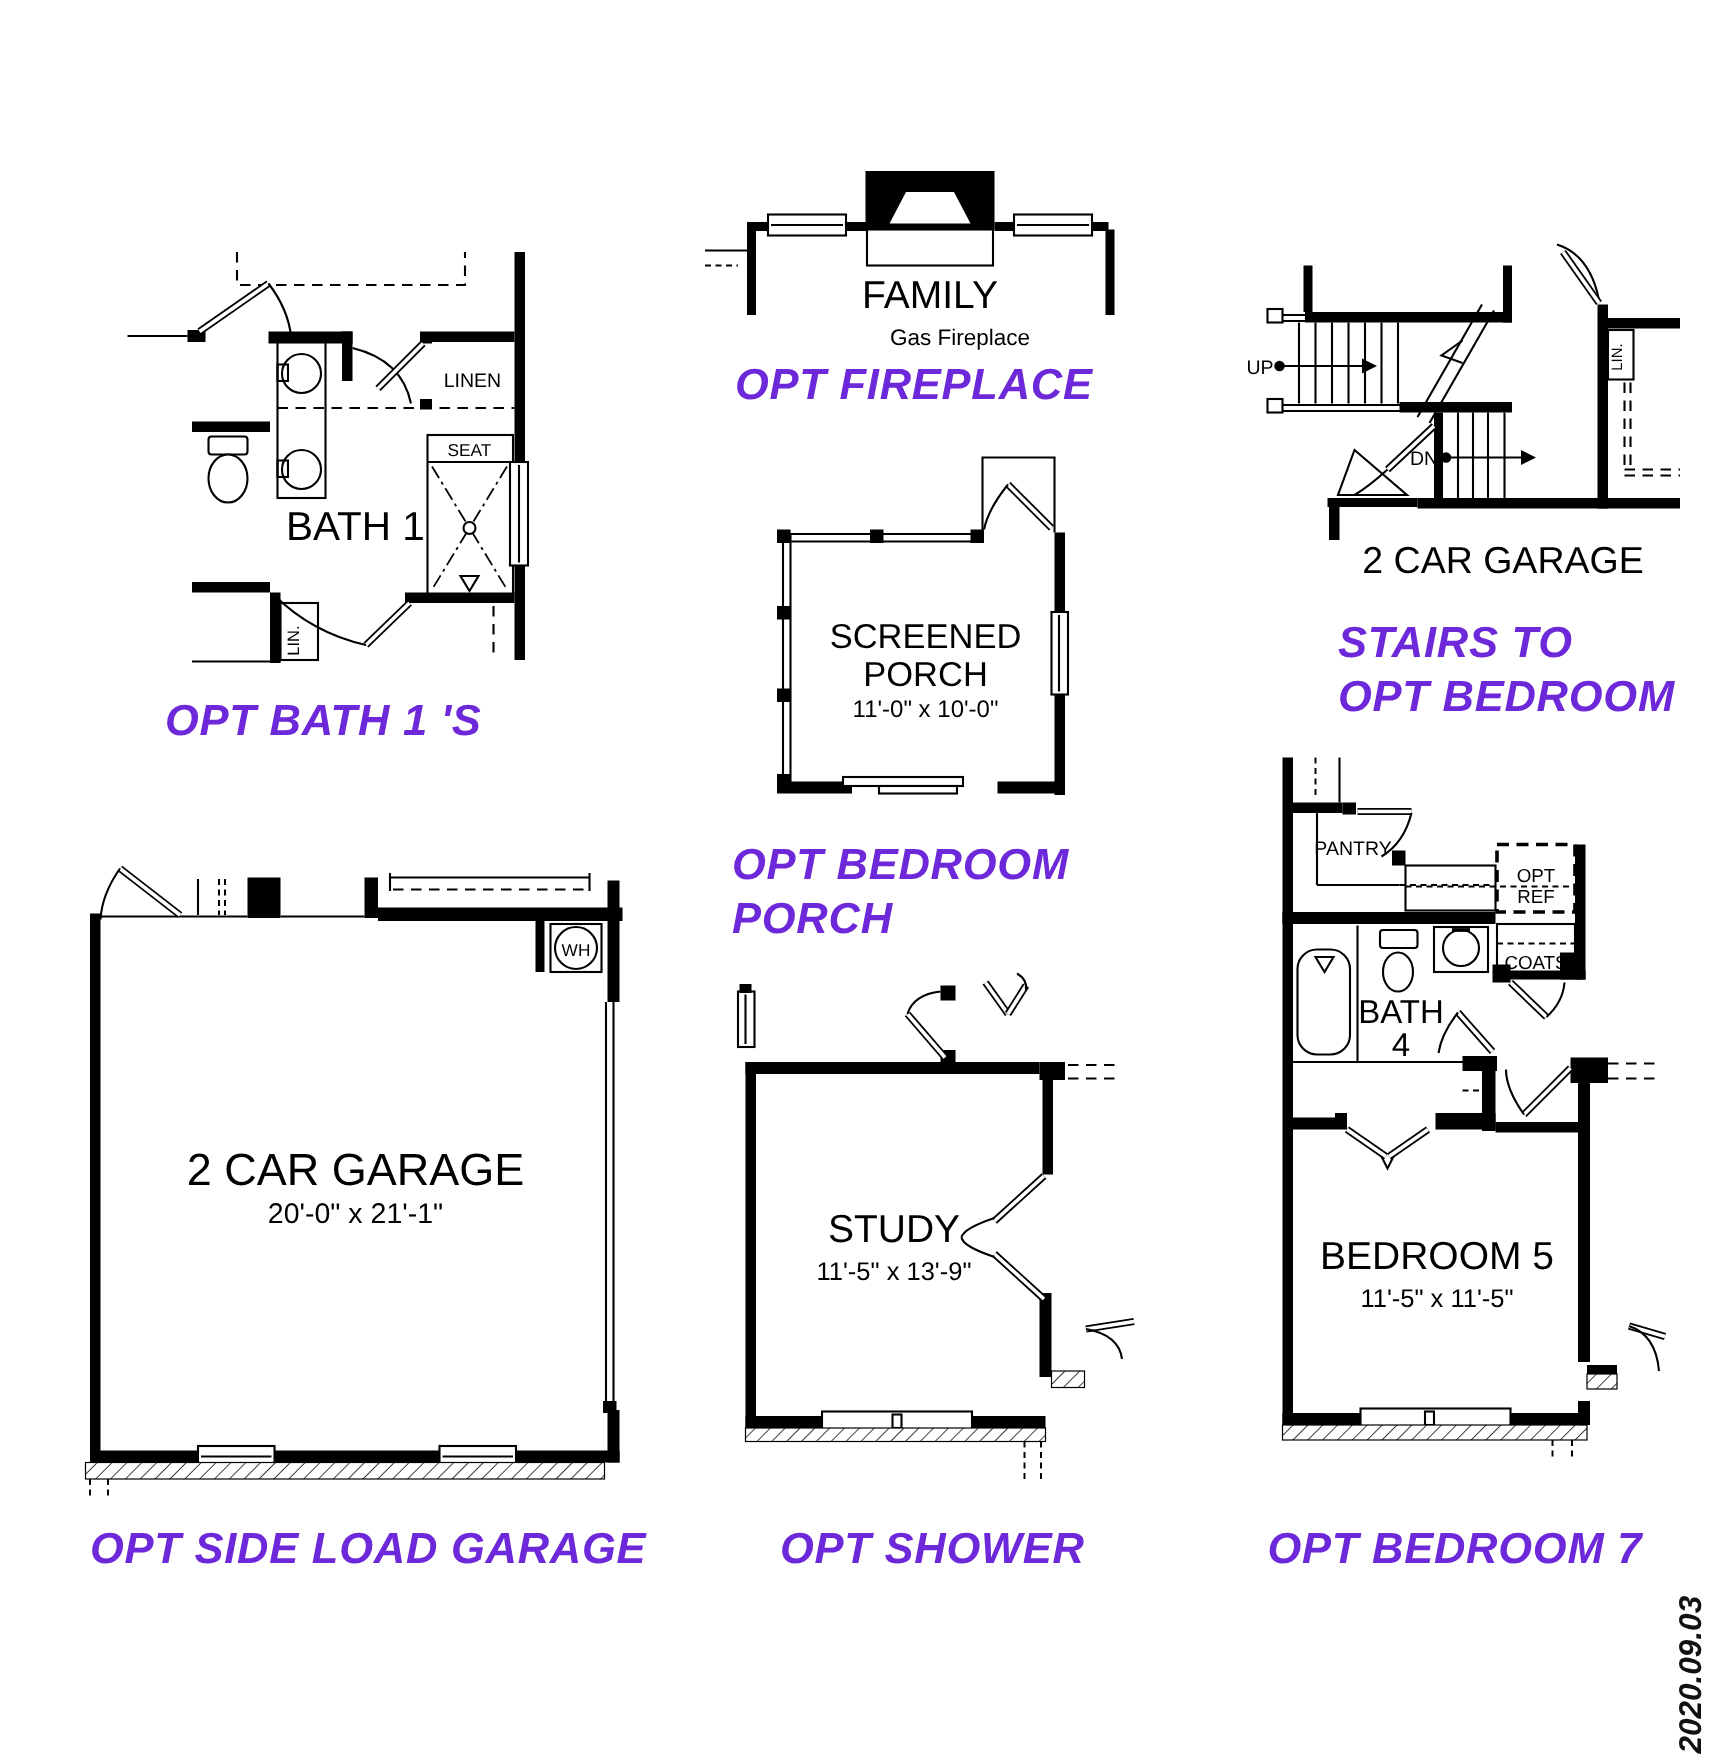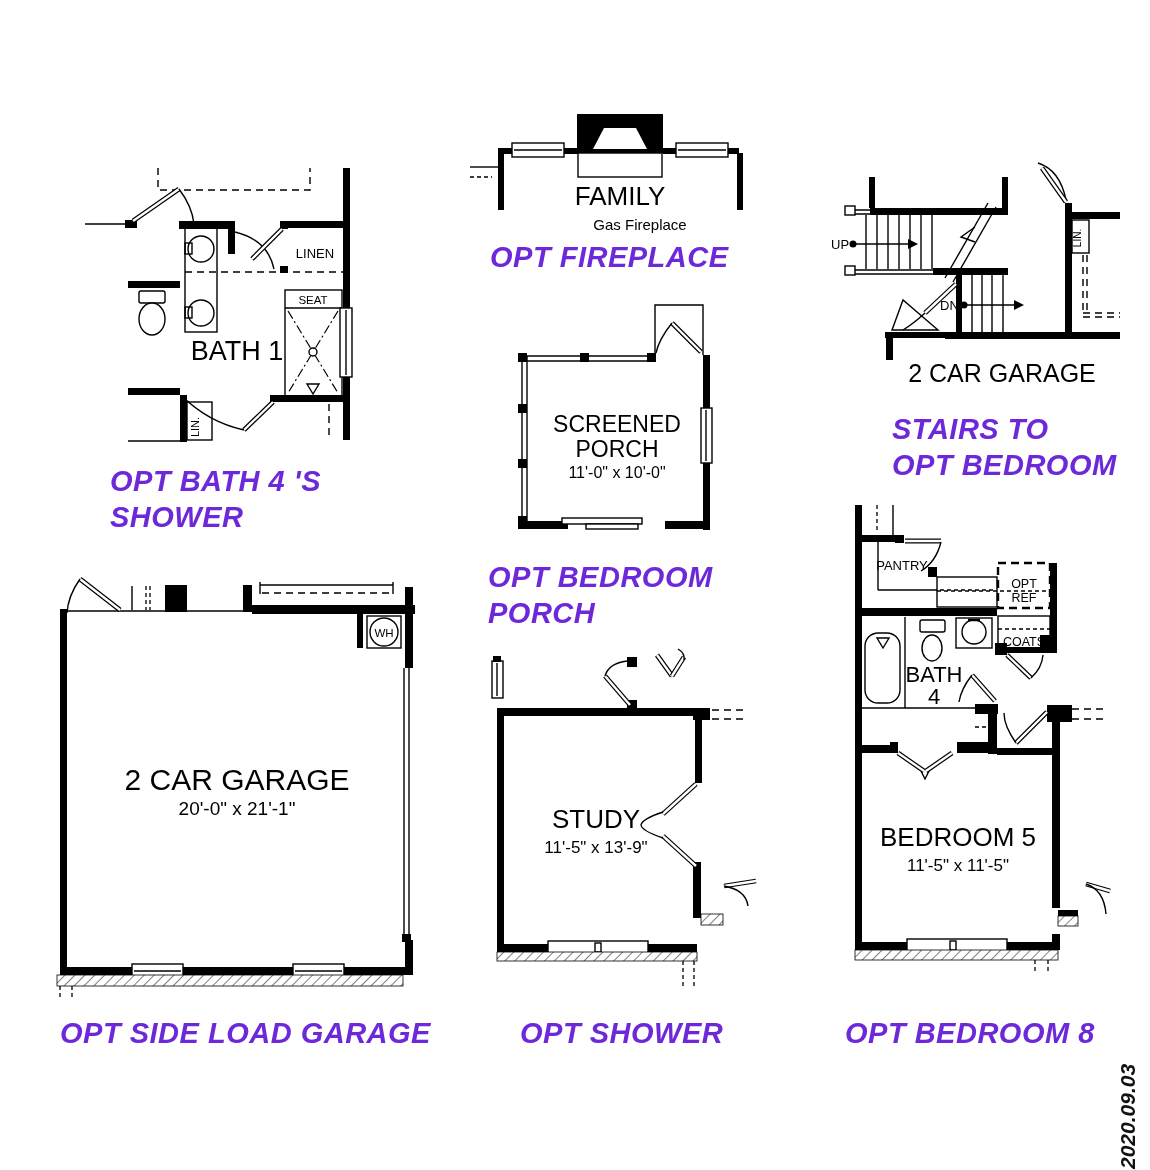--- a/index.html
+++ b/index.html
@@ -95,22 +95,21 @@
     <path class="tl" d="M244,430 Q208,422 182,396"></path>
   </g>
   <g>
     <rect class="nf" x="187" y="402" width="25" height="38"></rect>
   </g>
   <text x="315" y="258" font-size="13" text-anchor="middle">LINEN</text>
   <text x="199" y="427" font-size="11" text-anchor="middle" transform="rotate(-90 199 427)">LIN.</text>
   <text x="237" y="360" font-size="27" text-anchor="middle">BATH 1</text>
 </svg>
 <div class="cap" style="left:110px;top:464px;width:270px">
-  <div>OPT BATH 4 'S</div>
-  <div>SHOWER</div>
+  <div>OPT BATH 1 'S</div>
 </div>
 
 <svg class="det" style="left:470px;top:95px" width="300" height="145" viewBox="470 95 300 145">
   <g>
     <line class="tl" x1="470" y1="167" x2="498" y2="167"></line>
     <line class="dsm" x1="470" y1="177" x2="492" y2="177"></line>
     <rect class="w" x="498" y="148" width="6" height="62"></rect>
     <rect class="w" x="504" y="148" width="74" height="6"></rect>
     <rect class="w" x="663" y="148" width="76" height="6"></rect>
     <rect class="w" x="737" y="153" width="6" height="57"></rect>
@@ -471,18 +470,18 @@
     <rect class="w" x="1058" y="910" width="20" height="6"></rect>
     <rect x="1058" y="916" width="20" height="10" fill="url(#hatch)" stroke="#000" stroke-width="0.8"></rect>
     <line class="lo" x1="1086" y1="884" x2="1110" y2="891"></line>
     <line class="li" x1="1086" y1="884" x2="1110" y2="891"></line>
     <path class="tl" d="M1086,884 Q1104,890 1106,914"></path>
   </g>
   <text x="958" y="846" font-size="26" text-anchor="middle">BEDROOM 5</text>
   <text x="958" y="871" font-size="17" text-anchor="middle">11'-5" x 11'-5"</text>
 </svg>
 <div class="cap" style="left:845px;top:1016px;width:290px">
-  <div>OPT BEDROOM 8</div>
+  <div>OPT BEDROOM 7</div>
 </div>
 
 <div id="datestamp">2020.09.03</div>
 
 </div>
 
 </body></html>

